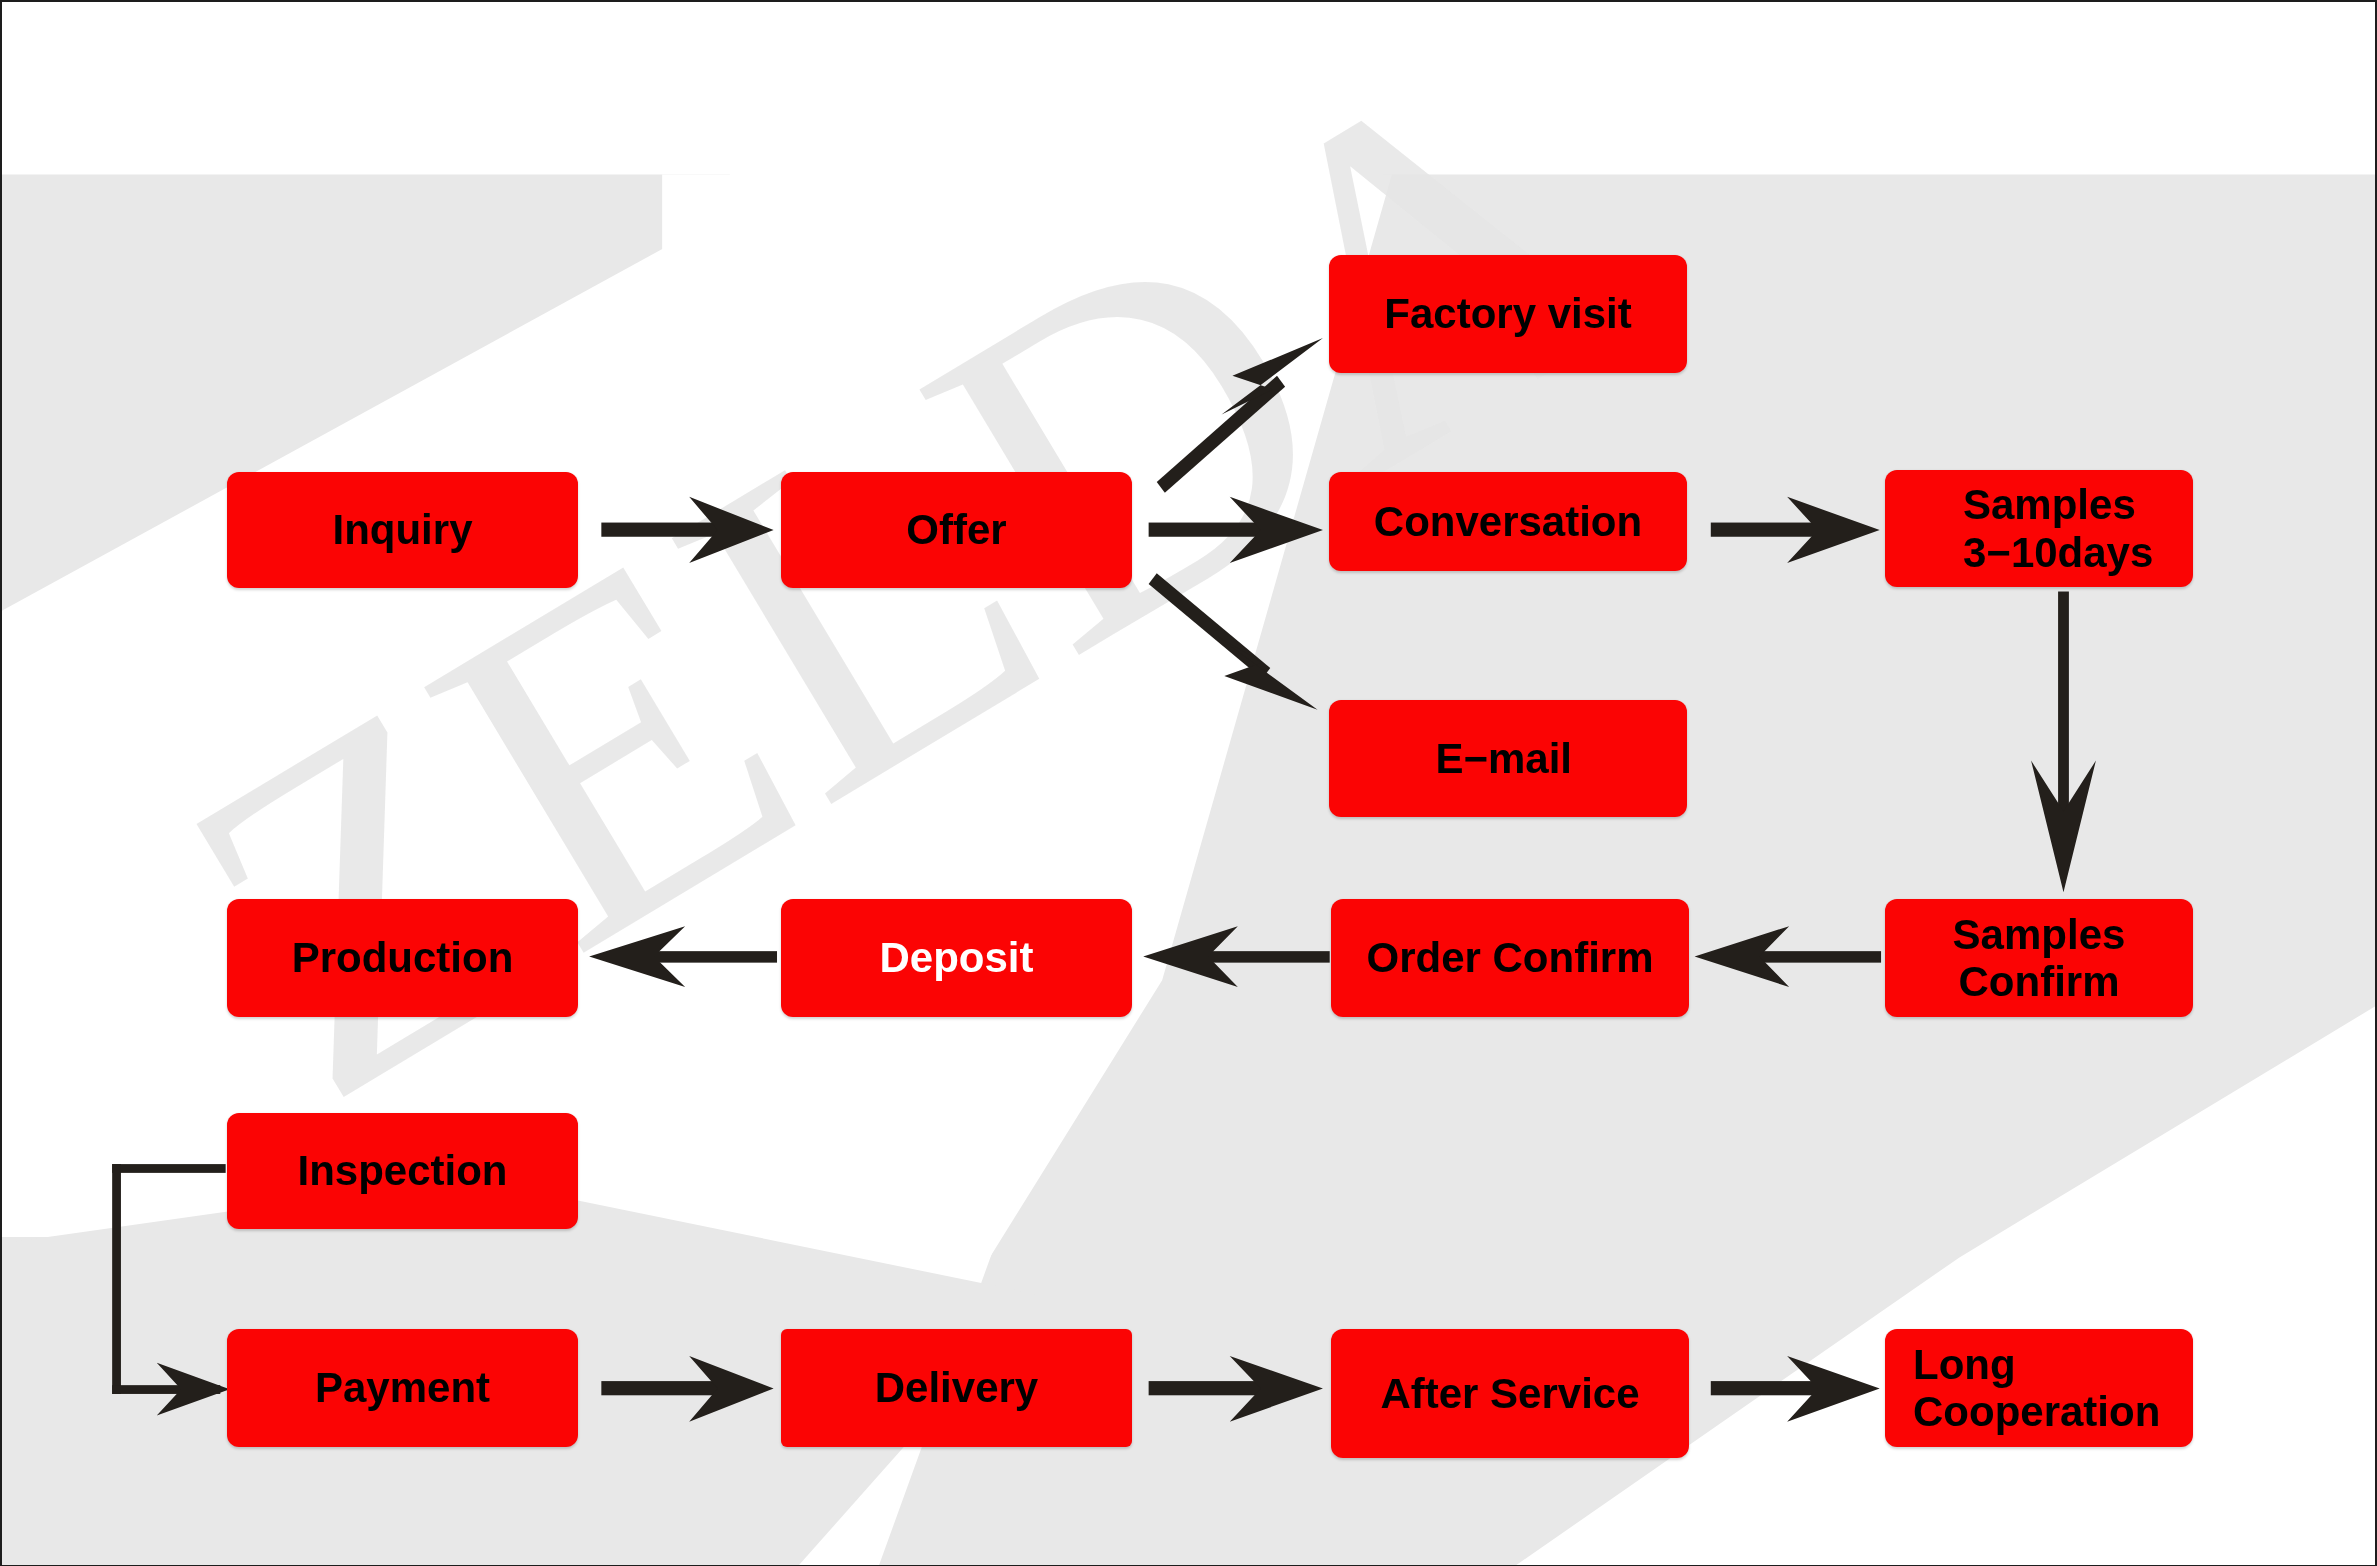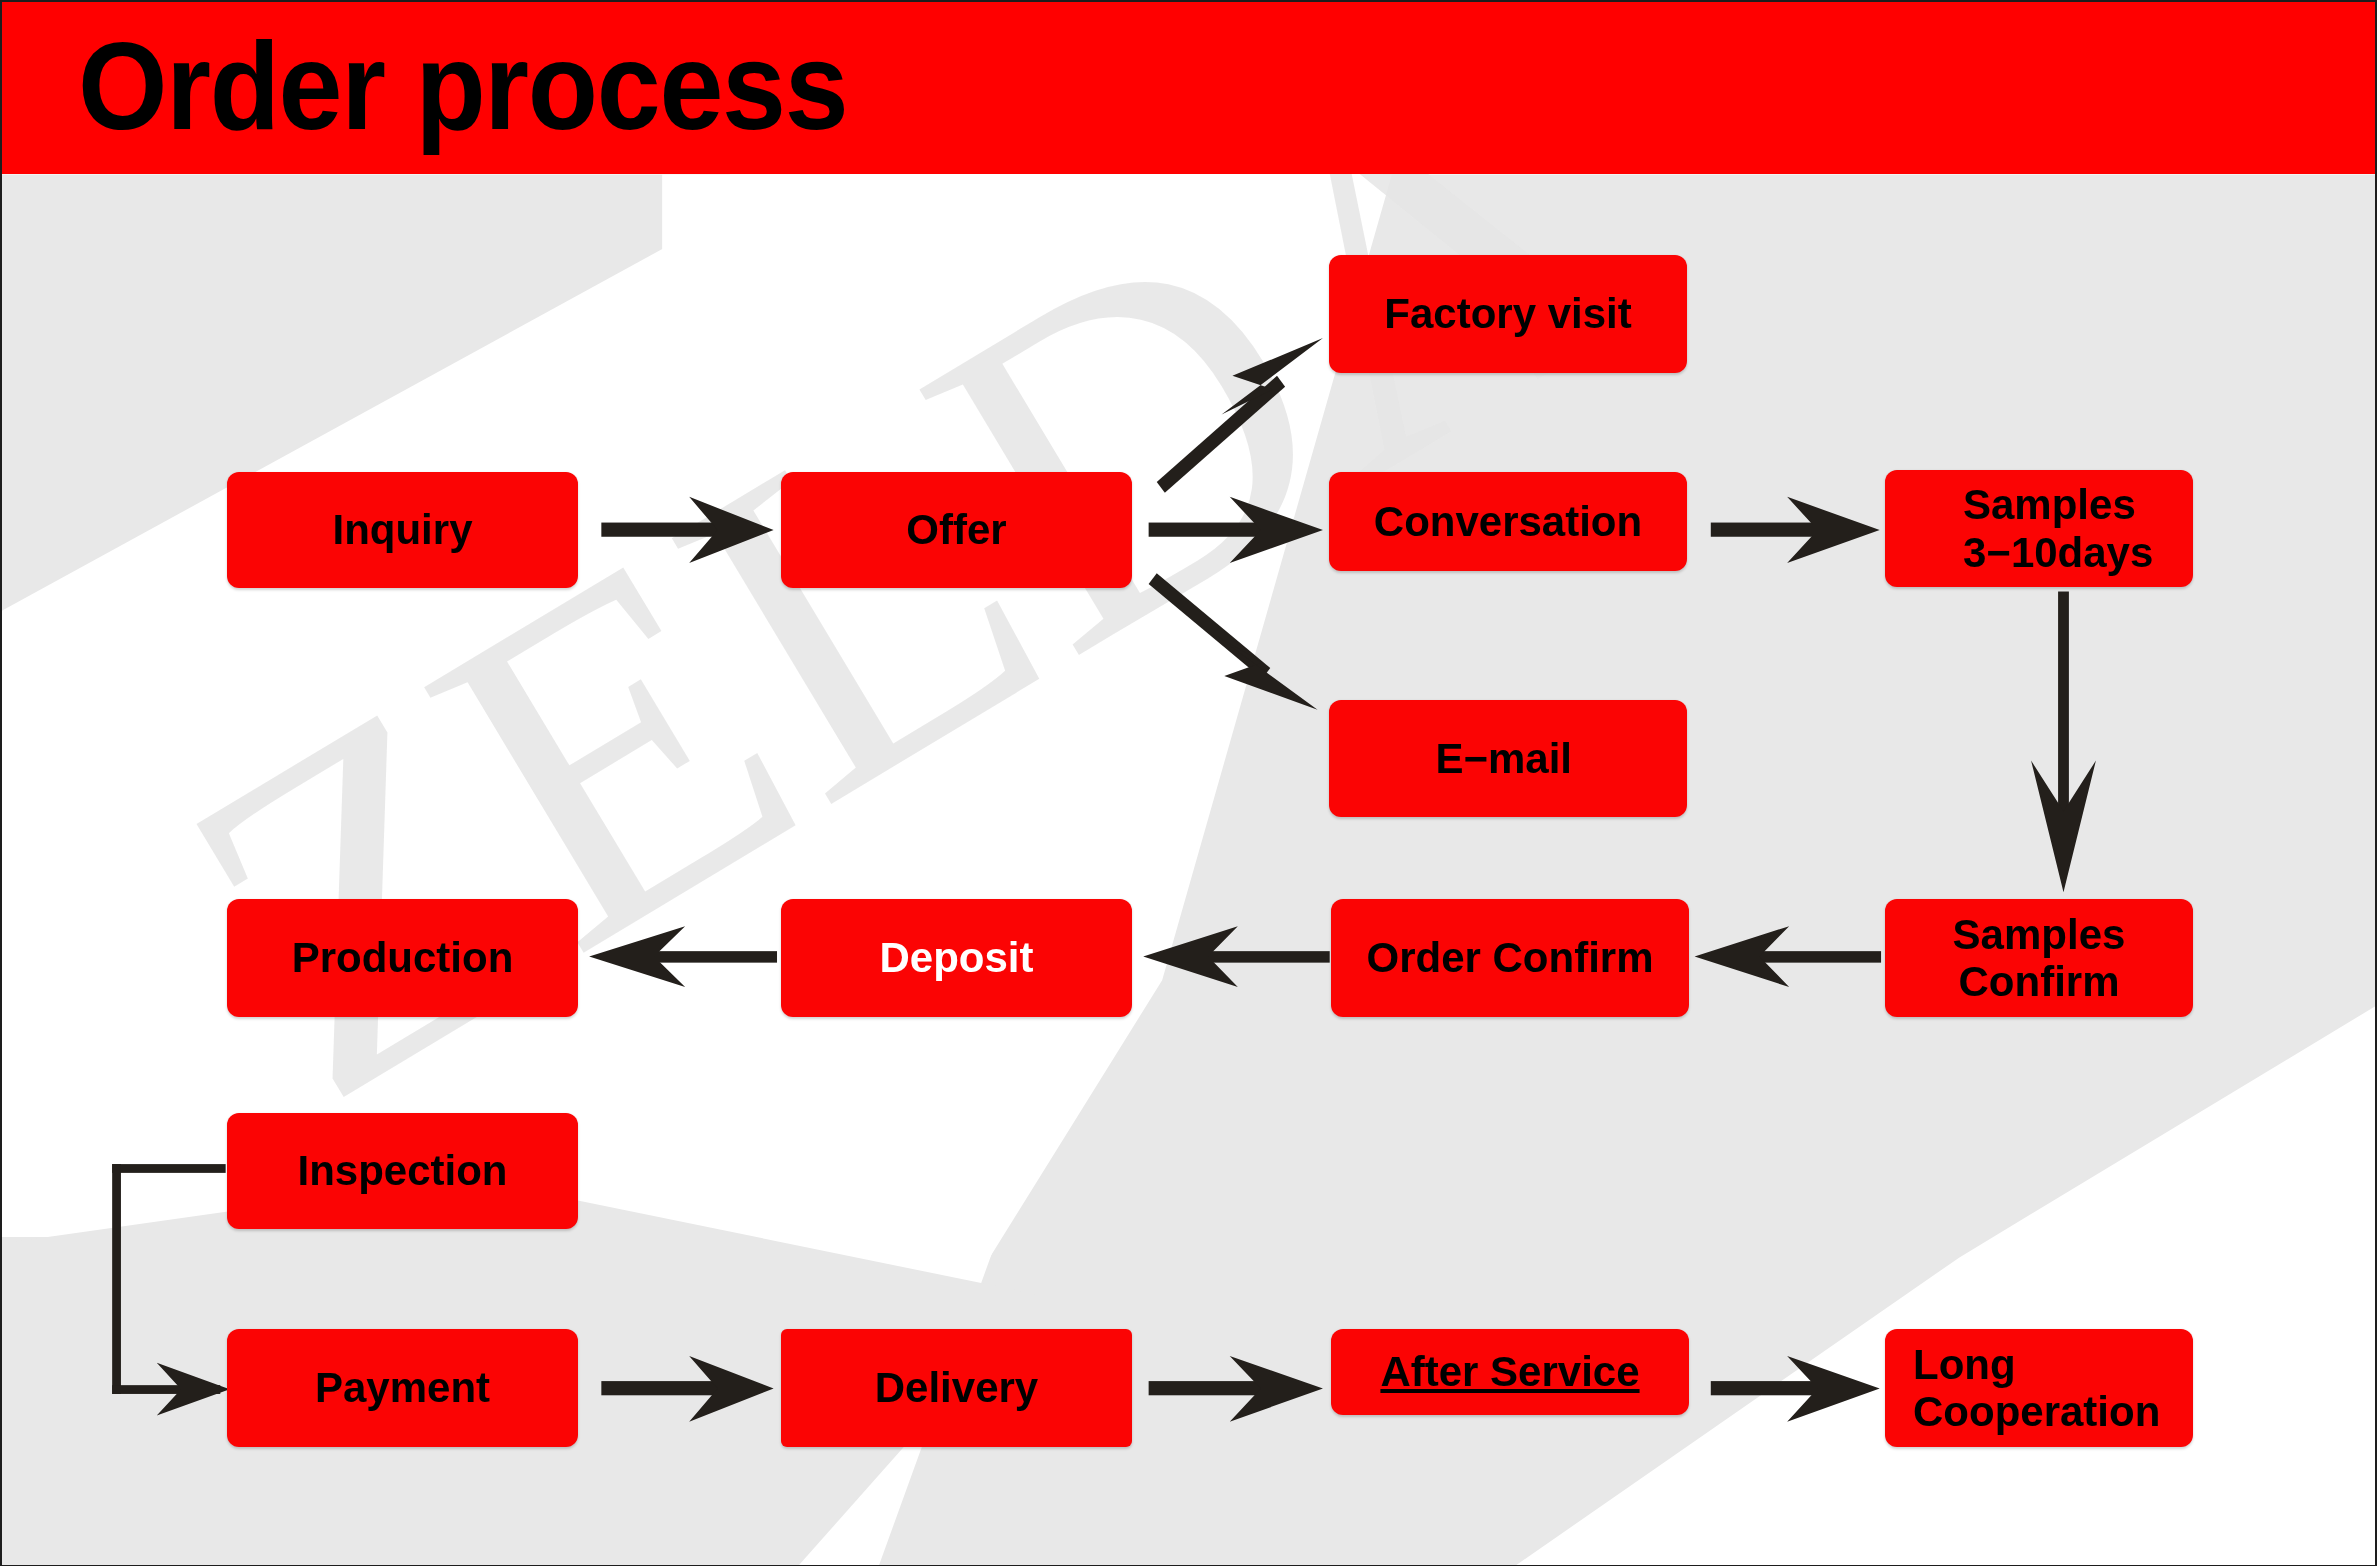--- a/index.html
+++ b/index.html
@@ -85,23 +85,20 @@
     <polygon points="0,1830 0,2318 1180,2318 1480,1980 980,1830" fill="#e8e8e8"></polygon>
     <polygon points="0,1840 0,2318 1150,2318 1560,1920 690,1742" fill="#e8e8e8"></polygon>
 
     <polygon points="0,258 1100,258 150,880 0,900" fill="#ffffff" opacity="0"></polygon>
 
     <g opacity="0.85">
       <text id="wm" x="480" y="1640" fill="#e6e6e6" font-family="'Liberation Serif', serif" font-size="700" transform="rotate(-31 480 1640)">ZELDA</text>
     </g>
   </svg>
 
-  <div class="banner">
-    <div class="banner-title">Order process</div>
-  </div>
 
   <svg id="wires" viewBox="0 0 3518 2318" preserveAspectRatio="none">
     <g fill="#231f1b" stroke="none">
 
       <g>
         <rect x="890" y="773" width="220" height="21"></rect>
         <polygon points="1020,735 1145,784 1020,833 1062,784"></polygon>
       </g>
 
       <g>
@@ -204,21 +201,21 @@
       </div>
       <div class="node center" style="left: 227px; top: 1113px; width: 351px; height: 116px; font-size: 42px; background: rgb(251, 4, 4); color: rgb(0, 0, 0); padding-left: 9.5px; padding-right: 9.5px;">
         <span class="lbl">Inspection</span>
       </div>
       <div class="node center" style="left: 227px; top: 1329px; width: 351px; height: 118px; font-size: 42px; background: rgb(251, 4, 4); color: rgb(0, 0, 0); padding-left: 9.5px; padding-right: 9.5px;">
         <span class="lbl">Payment</span>
       </div>
       <div class="node center" style="left: 781px; top: 1329px; width: 351px; height: 118px; font-size: 42px; background: rgb(251, 4, 4); color: rgb(0, 0, 0); padding-left: 9.5px; padding-right: 9.5px; border-radius: 6px;">
         <span class="lbl">Delivery</span>
       </div>
-      <div class="node center" style="left: 1331px; top: 1329px; width: 358px; height: 86px; font-size: 42px; background: rgb(251, 4, 4); color: rgb(0, 0, 0); padding-left: 9.5px; padding-right: 9.5px; text-decoration: underline;">
+      <div class="node center" style="left: 1331px; top: 1329px; width: 358px; height: 129px; font-size: 42px; background: rgb(251, 4, 4); color: rgb(0, 0, 0); padding-left: 9.5px; padding-right: 9.5px;">
         <span class="lbl">After Service</span>
       </div>
       <div class="node left" style="left: 1885px; top: 1329px; width: 308px; height: 118px; font-size: 42px; background: rgb(251, 4, 4); color: rgb(0, 0, 0); padding-left: 28px; padding-right: 9.5px; justify-content: center;">
         <span class="lbl">Long
 Cooperation</span>
       </div>
     </div>
 
   <div class="frame"></div>
 </div>

